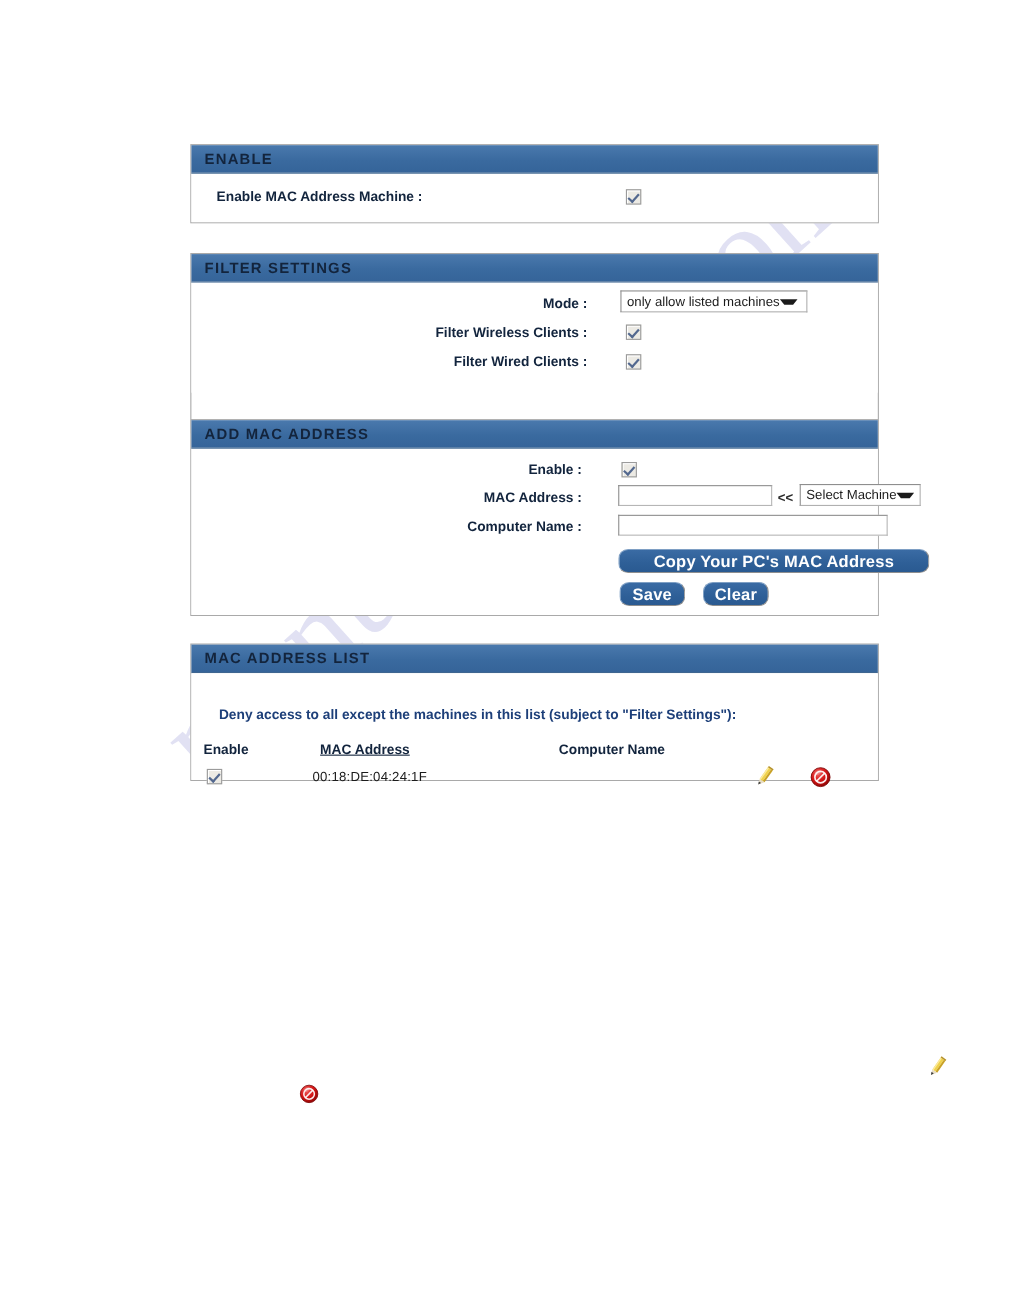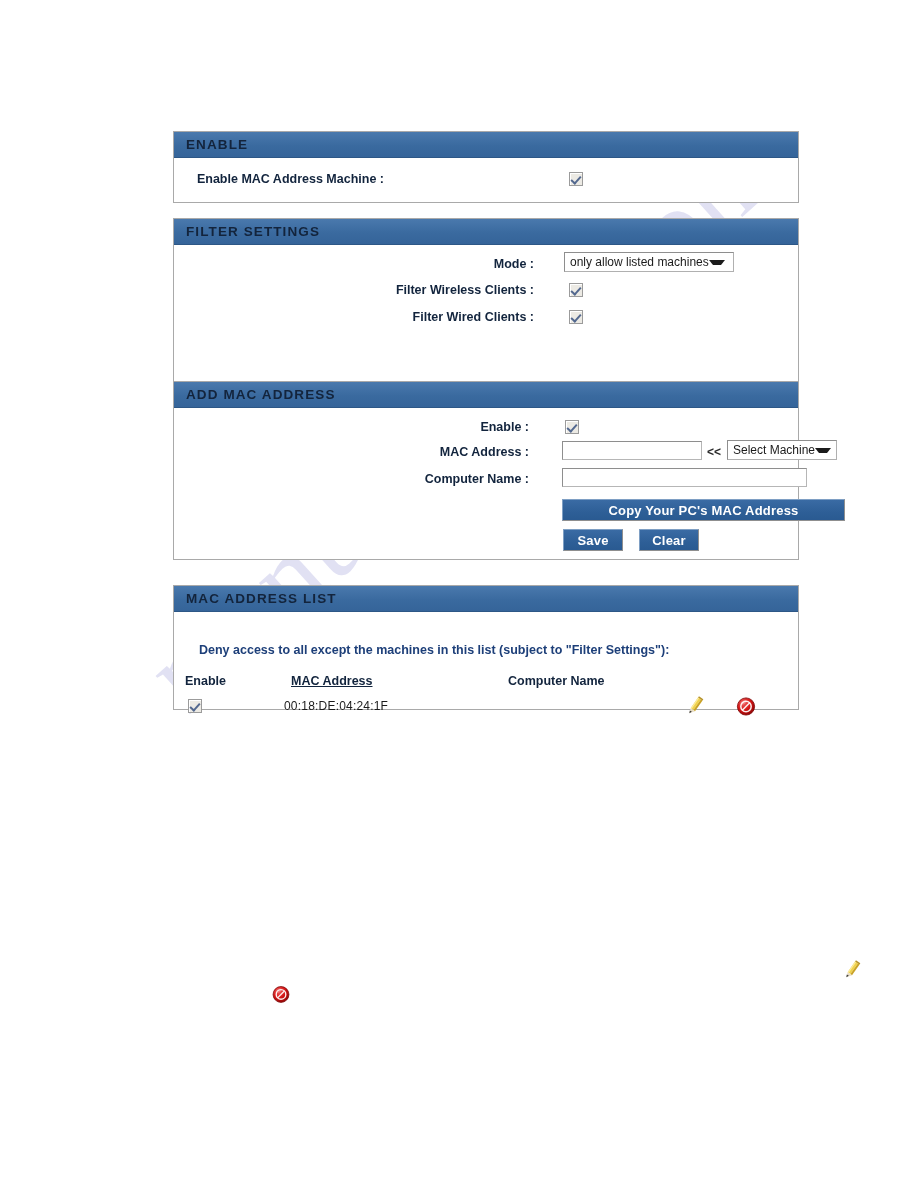--- a/index.html
+++ b/index.html
@@ -141,34 +141,35 @@
     border-right: 4px solid transparent;
     border-top: 5px solid #1b1b1b;
     display: inline-block;
   }
 
   
   .btn {
     background: #2f6099;
     background: linear-gradient(to bottom, #3a6ba4 0%, #2e5f97 60%, #2a5a91 100%);
     color: #ffffff;
-    font-size: 13px;
+    font-size: 15px;
     font-weight: bold;
     text-align: center;
     border-top: 1px solid #7e9fc4;
     border-left: 1px solid #7e9fc4;
     border-right: 1px solid #8f8f8f;
     border-bottom: 1px solid #8f8f8f;
     box-sizing: border-box;
     font-family: "Liberation Sans", sans-serif;
     letter-spacing: 0.2px;
     cursor: pointer;
     display: flex;
     align-items: center;
     justify-content: center;
+    border-radius: 9px;
   }
 
   
   .note {
     font-size: 12.5px;
     font-weight: bold;
     color: #1d3f79;
     font-family: "Liberation Sans", sans-serif;
     padding-left: 11px;
   }
@@ -201,21 +202,21 @@
 <div id="page">
 
   <div class="panel" style="top:131px; height:72px;">
     <div class="panel-header">ENABLE</div>
     <div class="panel-body" style="height:44px;">
       <div class="lbl abs" style="left:20px; top:14px; width:190px;">Enable MAC Address Machine :</div>
       <div class="cb abs" style="left:395px; top:14px;"></div>
     </div>
   </div>
 
-  <div class="panel" style="top:218px; height:164px;">
+  <div class="panel" style="top:230px; height:164px;">
     <div class="panel-header">FILTER SETTINGS</div>
     <div class="panel-body" style="height:100px;">
 
       <div class="lbl abs" style="left:150px; top:12px; width:210px;">Mode :</div>
       <div class="sel abs" style="left:390px; top:7px; width:170px;">
         <span>only allow listed machines</span>
         <span class="caret"></span>
       </div>
 
       <div class="lbl abs" style="left:150px; top:38px; width:210px;">Filter Wireless Clients :</div>

